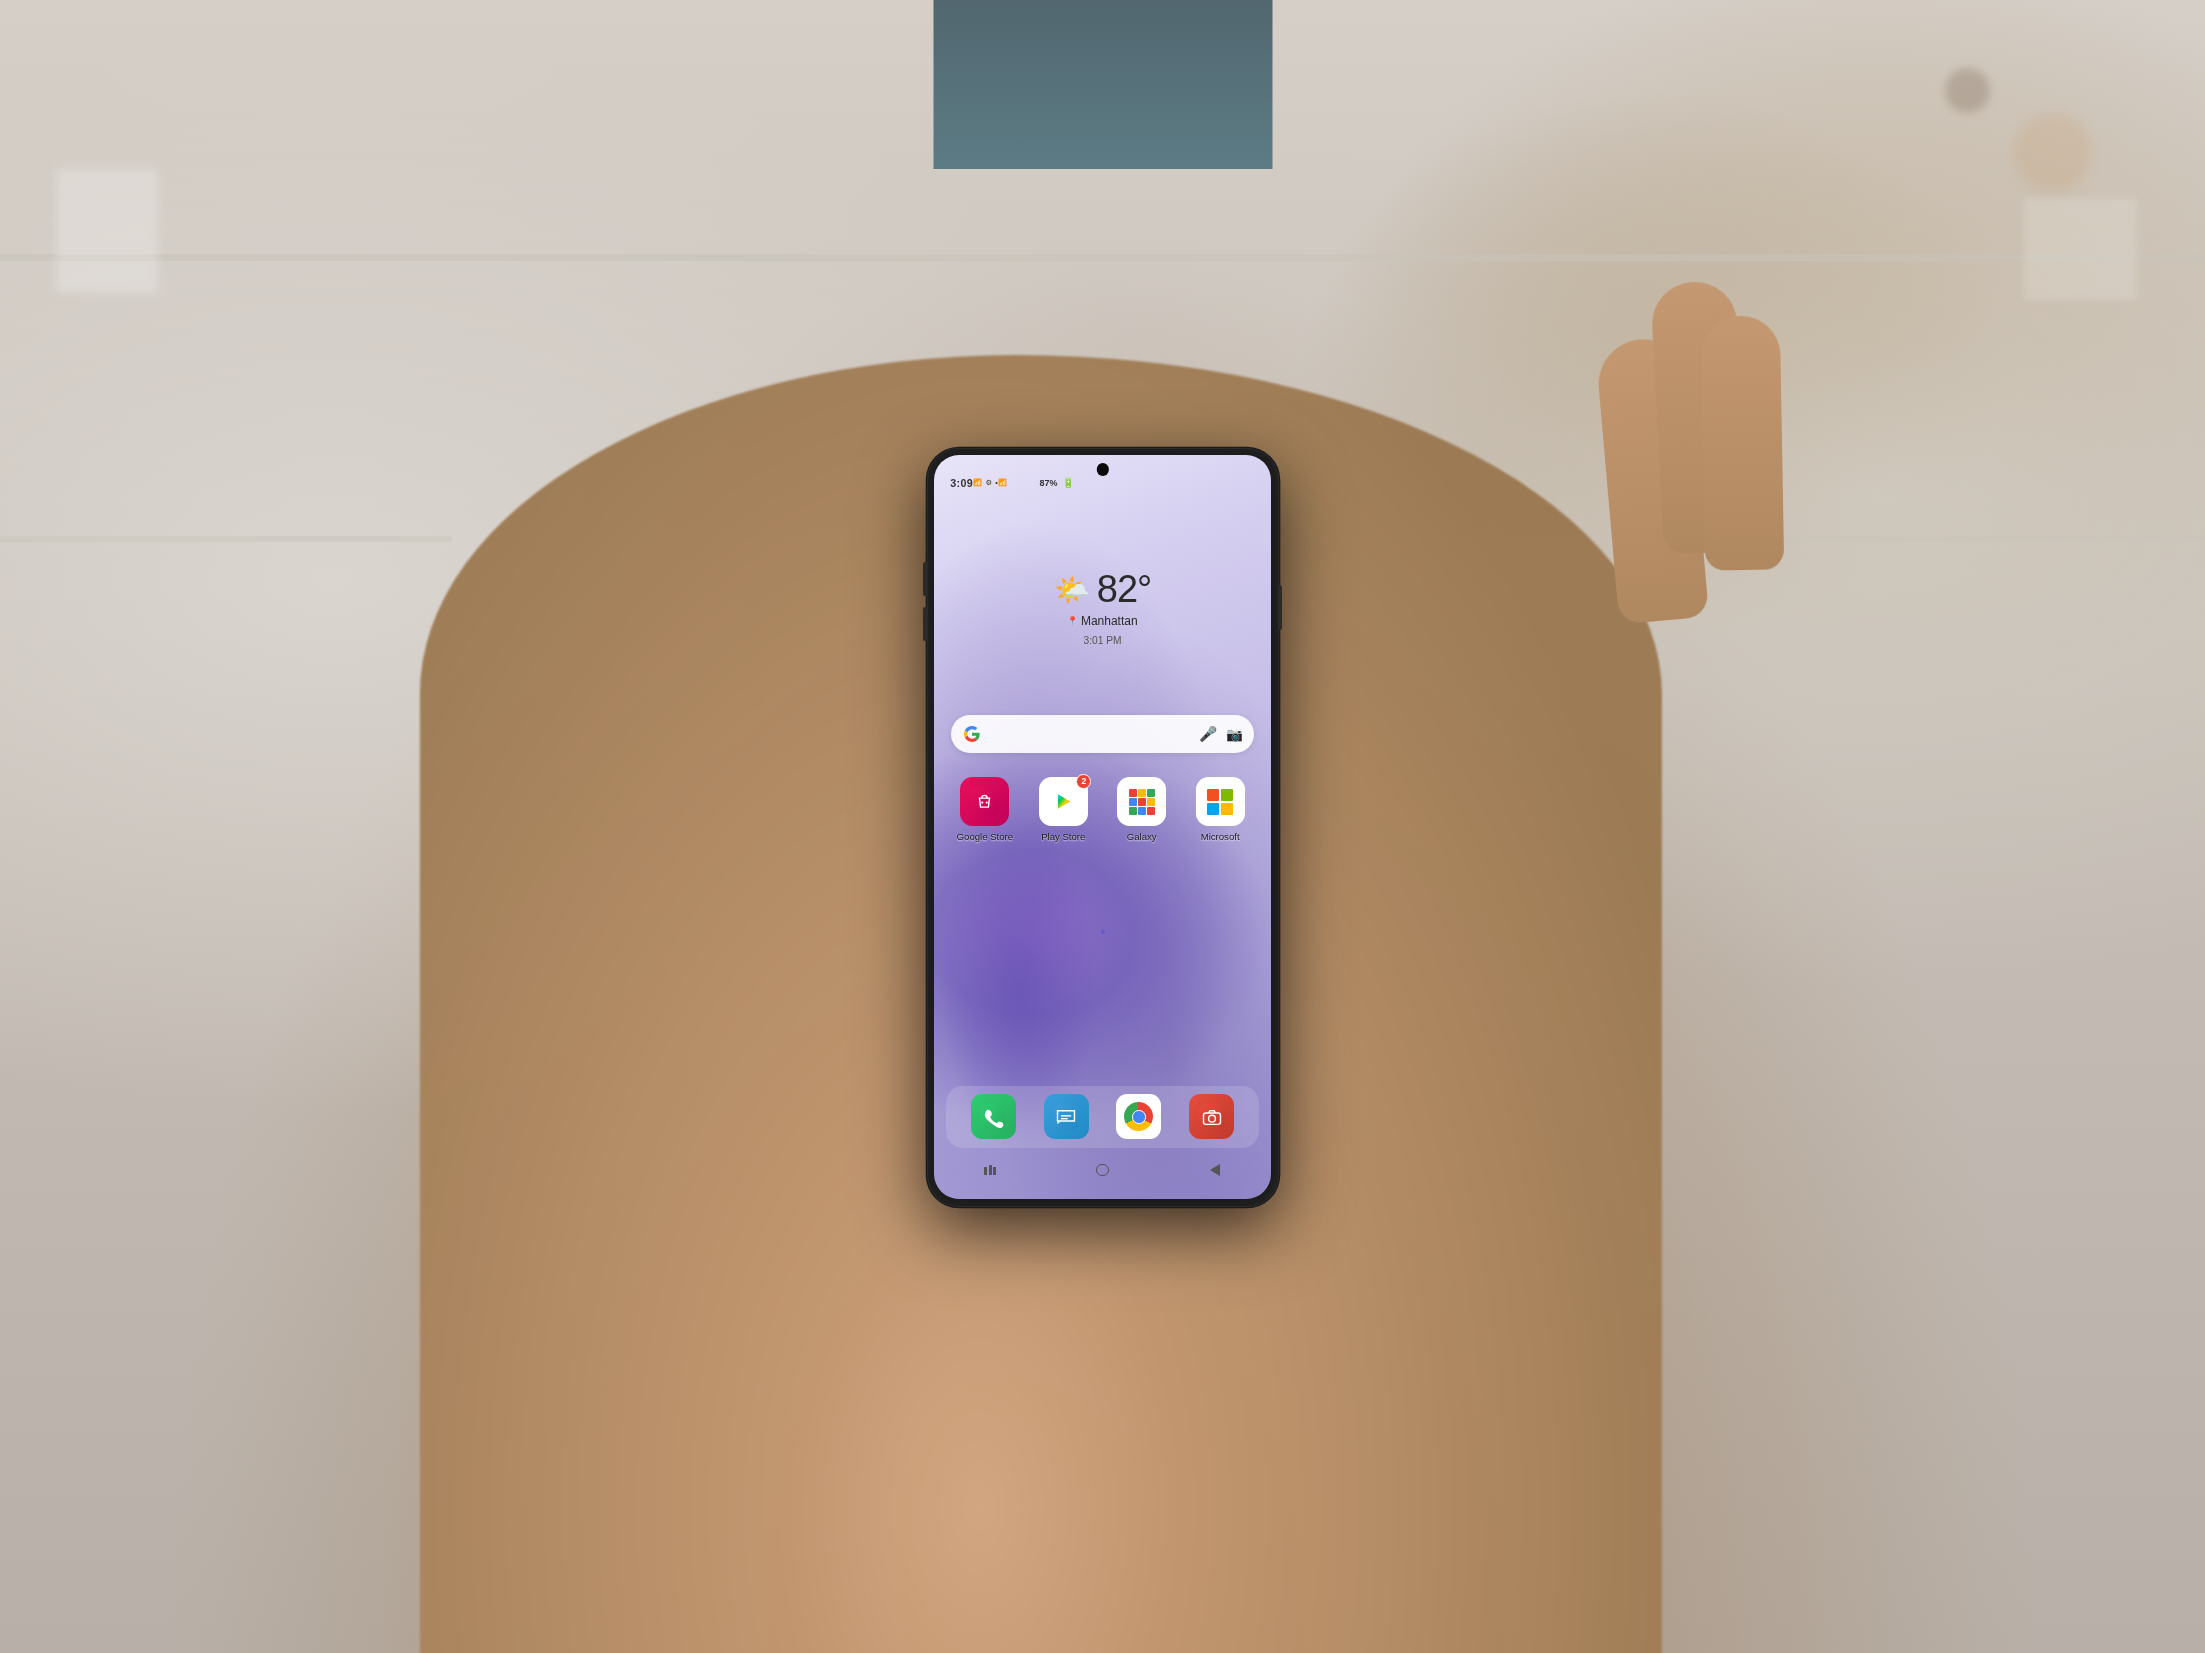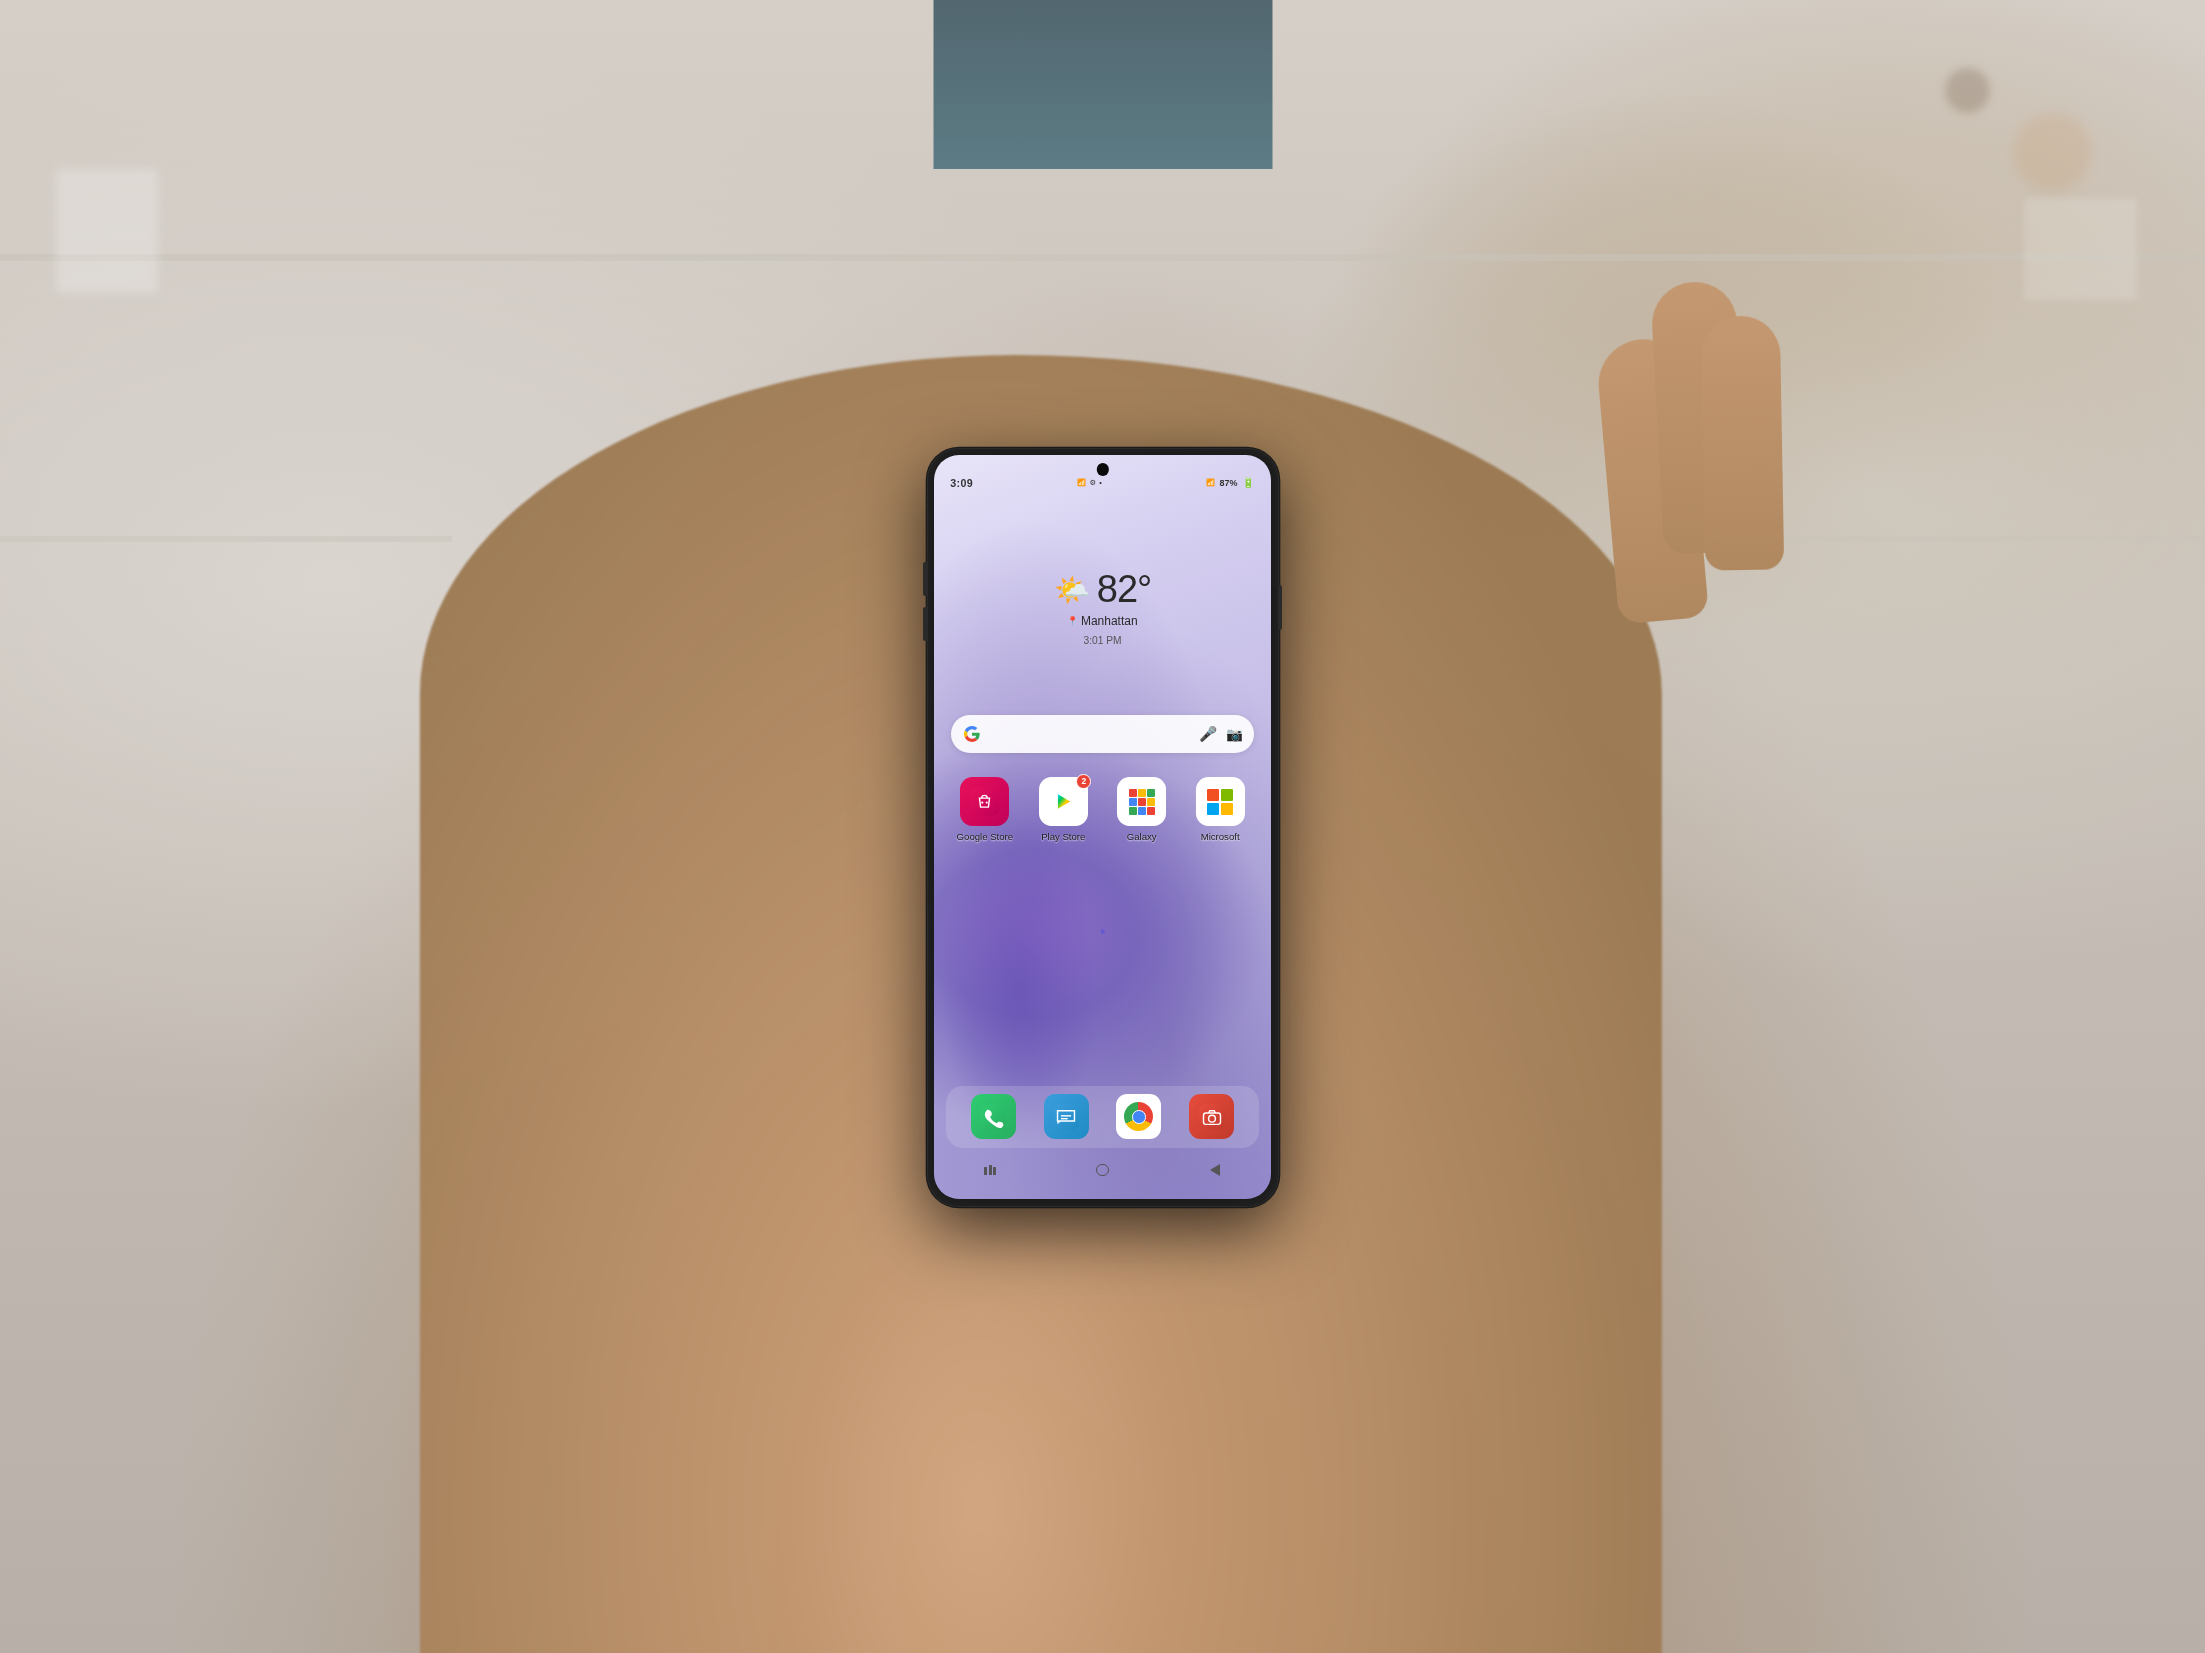--- a/index.html
+++ b/index.html
@@ -79,21 +79,21 @@
 
     
     .status-bar {
       position: absolute;
       top: 0;
       left: 0;
       right: 0;
       height: 31px;
       display: flex;
       align-items: center;
-      justify-content: space-between;
+      justify-content: flex-start;
       padding: 24px 16px 0;
       z-index: 20;
     }
 
     .status-time {
       font-size: 10.7px;
       font-weight: 600;
       color: #333;
       letter-spacing: 0.3px;
     }
@@ -517,21 +517,21 @@
 
       <div class="status-bar">
         <span class="status-time">3:09</span>
         <div class="status-icons">
           <span style="font-size:7.3px;color:#333;">📶</span>
           <span style="font-size:7.3px;color:#333;">⚙</span>
           <span style="font-size:7.3px;color:#333;">•</span>
         </div>
         <div class="status-right">
           <span style="font-size:7.3px;">📶</span>
-          <span style="font-size:9px;font-weight:600;color:#333;">87%</span>
+          <span style="font-size:9px;font-weight:600;color:#333;margin-left:28px;">87%</span>
           <span style="font-size:10.2px;">🔋</span>
         </div>
       </div>
 
       <div class="weather-widget">
         <div class="weather-top">
           <span class="weather-icon">🌤️</span>
           <span class="weather-temp">82°</span>
         </div>
         <div class="weather-location">

